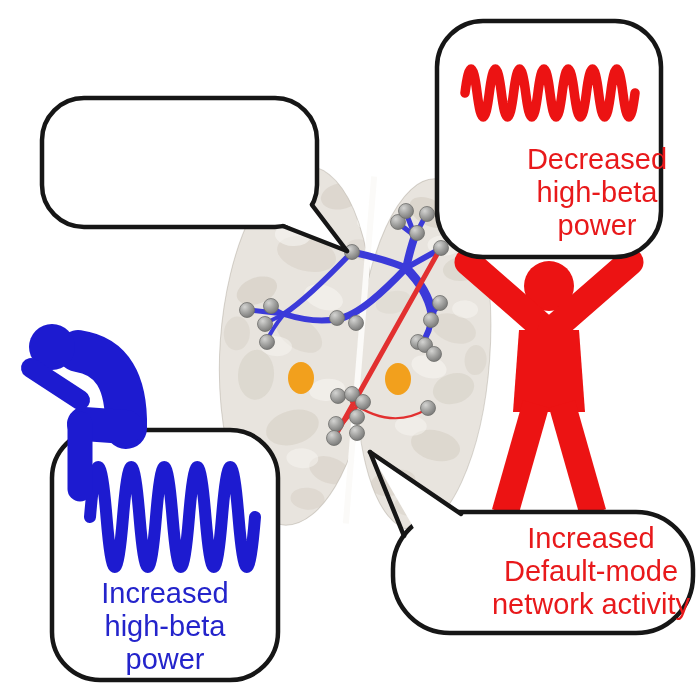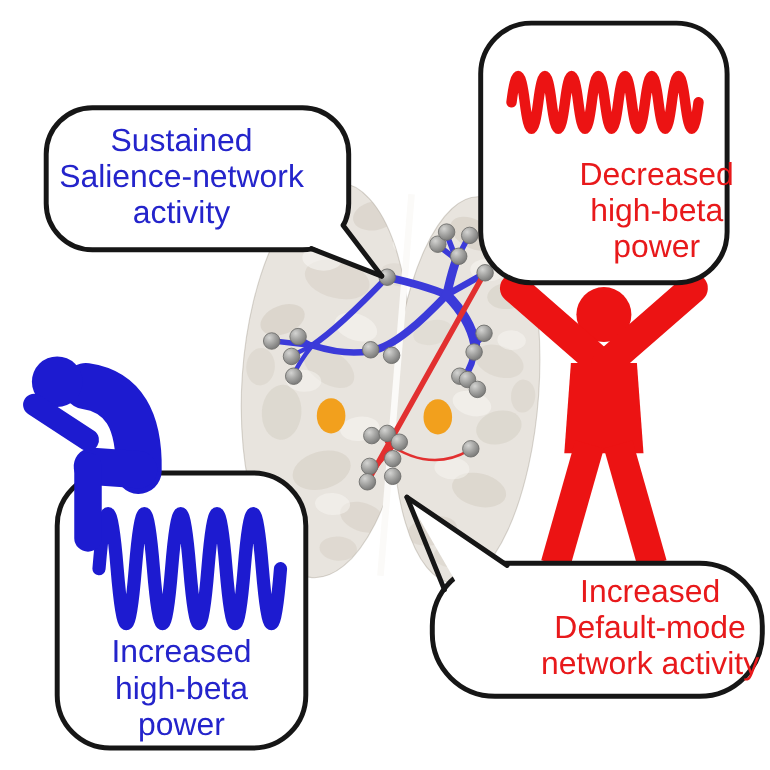--- a/index.html
+++ b/index.html
@@ -169,23 +169,20 @@
 
   <g class="person-blue">
     <path d="M78,351 C112,356 127,382 126,428" fill="none" stroke-width="42" stroke-linecap="round"></path>
     <circle cx="52" cy="347" r="23" stroke="none"></circle>
     <path d="M126,427 L84,424" fill="none" stroke-width="34" stroke-linecap="round"></path>
     <path d="M80,424 L80,489" fill="none" stroke-width="25" stroke-linecap="round"></path>
     <path d="M31,368 L80,400" fill="none" stroke-width="20" stroke-linecap="round"></path>
   </g>
 </svg>
 
-<div class="bubble-text blue-text" style="left:35px;top:112px;width:260px;">Sustained
-Salience-network
-activity</div>
 
 <div class="bubble-text red-text" style="left:439px;top:143px;width:220px;">Decreased
 high-beta
 power</div>
 
 <div class="bubble-text blue-text" style="left:54px;top:577px;width:222px;">Increased
 high-beta
 power</div>
 
 <div class="bubble-text red-text" style="left:397px;top:522px;width:292px;">Increased

